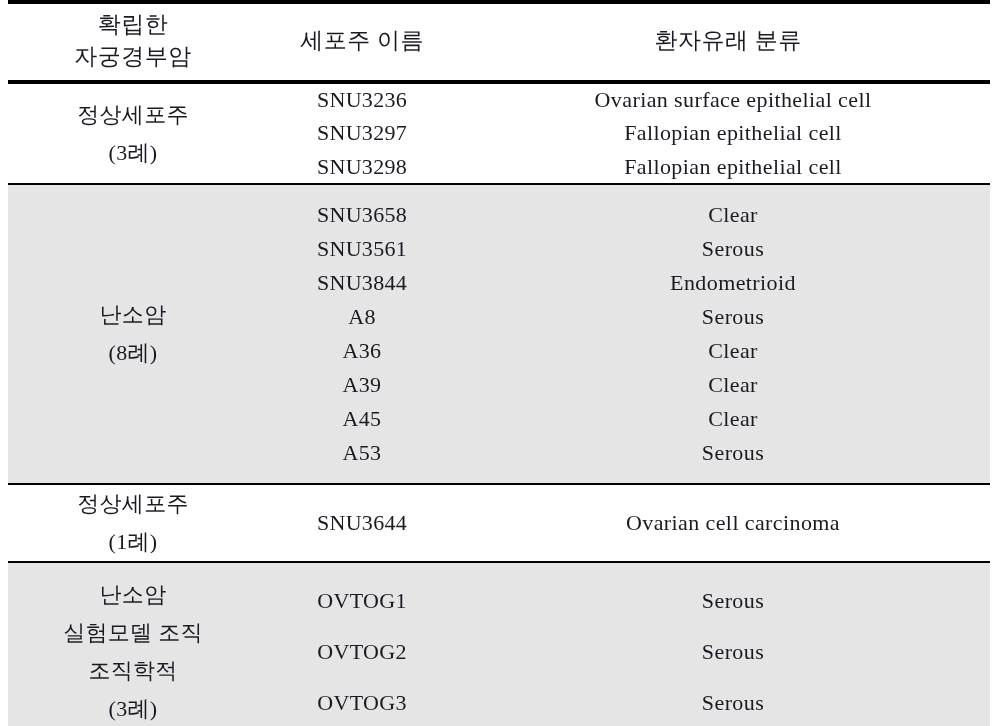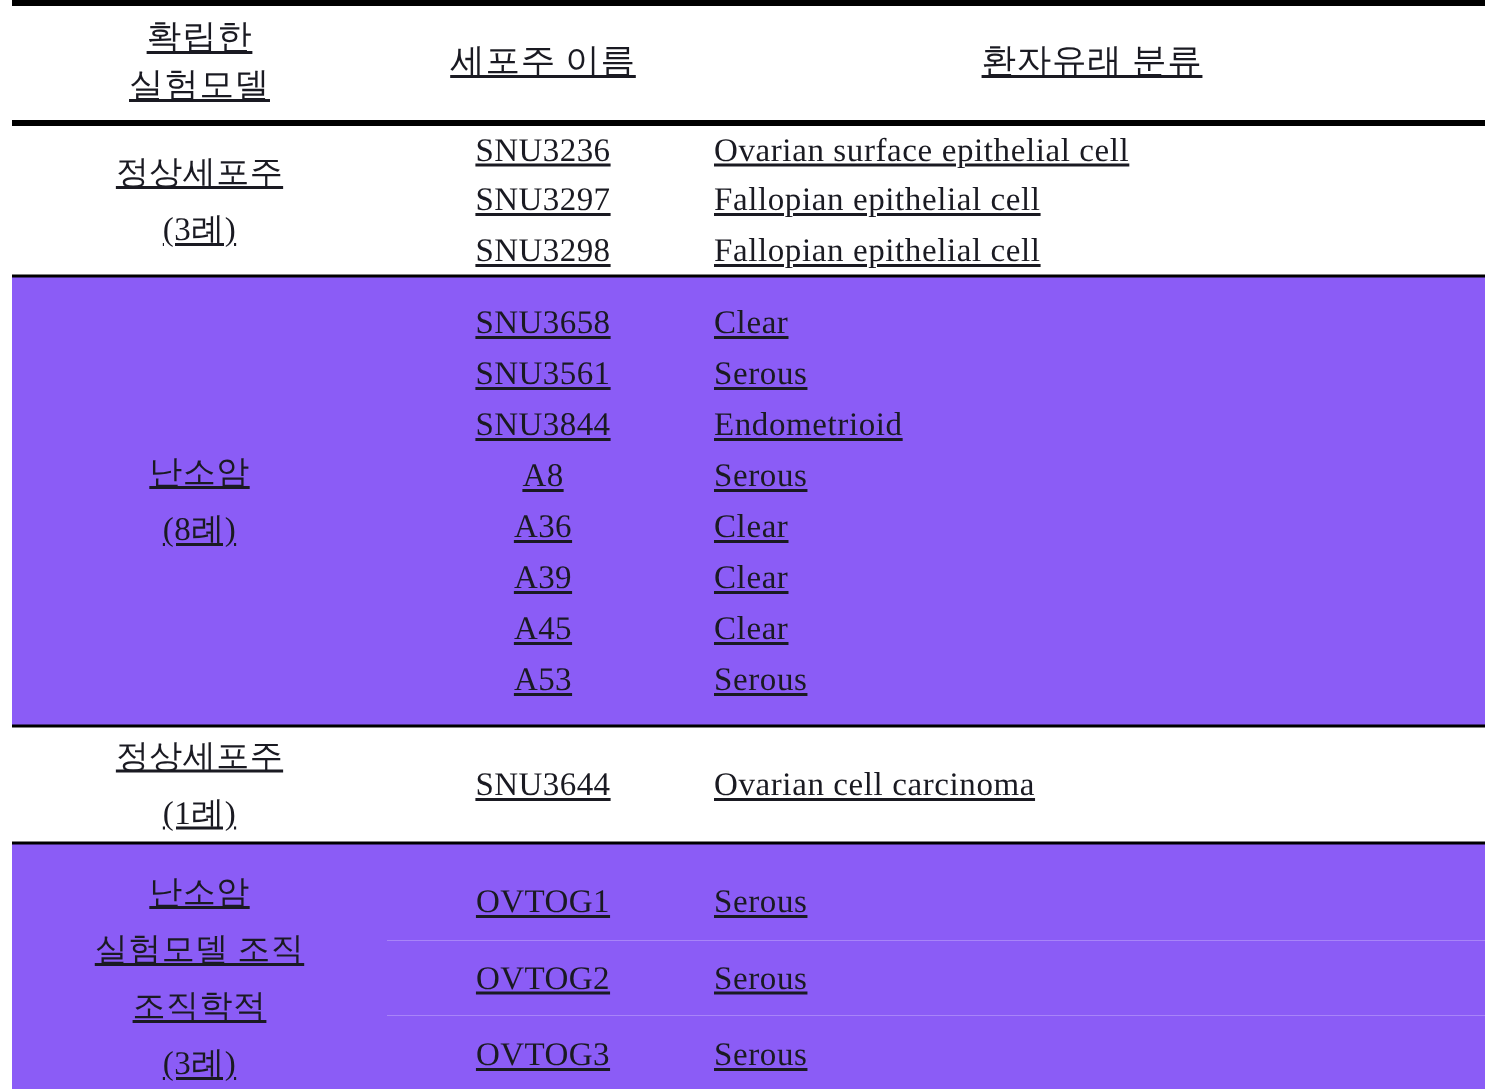--- a/index.html
+++ b/index.html
@@ -13,21 +13,20 @@
     font-family: "Liberation Serif", "DejaVu Serif", serif;
     color: #1a1a22;
     overflow: hidden;
   }
 
   .table-wrap {
     position: relative;
     width: 998px;
     height: 726px;
     box-sizing: border-box;
-    text-decoration: underline;
   }
 
   table.celltable {
     border-collapse: collapse;
     width: 982px;
     margin-left: 8px;
     table-layout: fixed;
   }
 
   col.c-model { width: 250px; }
@@ -59,41 +58,41 @@
   }
   .hdr-cell.two-line { padding: 5px 0 7px 0; }
   .hdr-line { display: block; }
 
   
   tbody td {
     padding: 0;
     vertical-align: middle;
   }
 
-  .sect-shaded td { background: #8b5cf6; }
+  .sect-shaded td { background: #e5e5e5; }
 
   .model-cell {
     text-align: center;
     font-size: 22px;
     line-height: 38px;
     letter-spacing: 0.3px;
     vertical-align: middle;
     padding: 0 4px;
   }
   .model-line { display: block; white-space: nowrap; }
 
   .name-cell {
     text-align: center;
     font-size: 22px;
     letter-spacing: 0.3px;
     white-space: nowrap;
   }
 
   .hist-cell {
-    text-align: left;
+    text-align: center;
     font-size: 22px;
     letter-spacing: 0.4px;
     padding-left: 10px;
     white-space: nowrap;
   }
 
   
   tr.data-row { height: 34px; }
   tr.tall-row { height: 40px; }
   tr.pad-row  { height: 14px; }
@@ -109,21 +108,21 @@
       <col class="c-model">
       <col class="c-name">
       <col class="c-hist">
     </colgroup>
 
     <thead>
       <tr class="rule-thick-top rule-thick-bottom">
         <th>
           <div class="hdr-cell two-line">
             <span class="hdr-line">확립한</span>
-            <span class="hdr-line">실험모델</span>
+            <span class="hdr-line">자궁경부암</span>
           </div>
         </th>
         <th>
           <div class="hdr-cell">
             <span class="hdr-line">세포주 이름</span>
           </div>
         </th>
         <th>
           <div class="hdr-cell">
             <span class="hdr-line">환자유래 분류</span>

